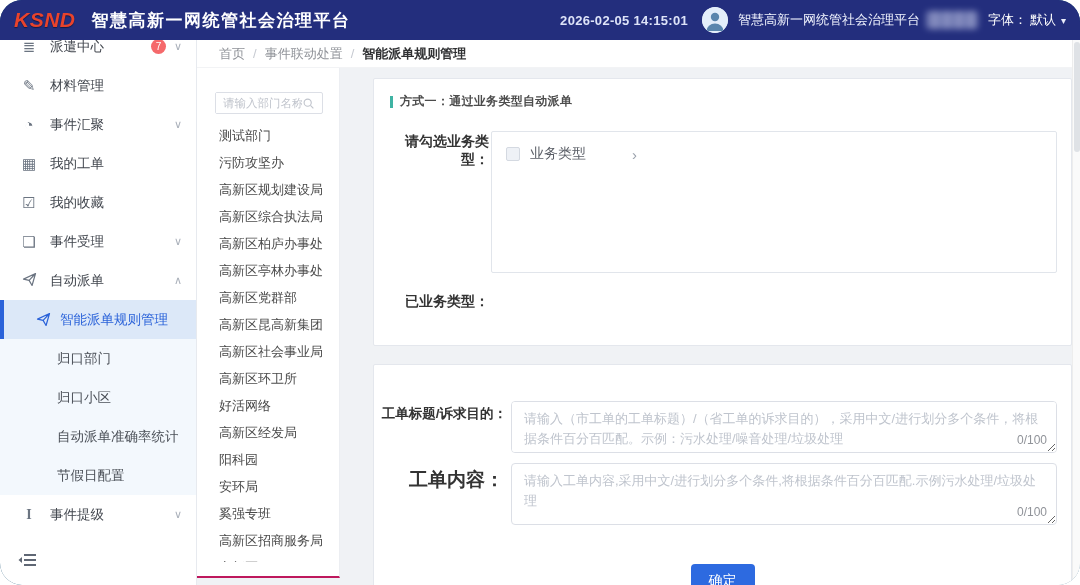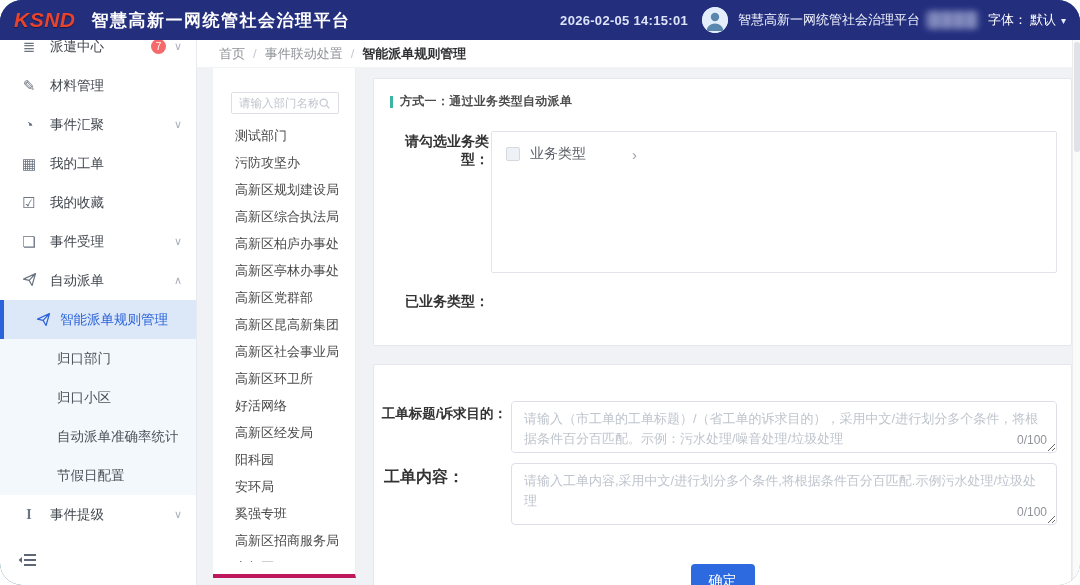--- a/index.html
+++ b/index.html
@@ -51,22 +51,22 @@
     border-bottom:1px solid #f2f3f5; z-index:10; }
   .bc-link { color:#909399; cursor:pointer; }
   .bc-sep { color:#c6cad1; }
   .bc-current { color:#303133; font-weight:600; }
 
   
   .content { position:absolute; left:197px; top:68px; width:883px; height:517px;
     background:#f0f2f5; overflow:hidden; }
 
   
-  .dept-panel { position:absolute; left:16px; top:0; width:143px; height:510px; background:#fff;
-    border-right:1px solid #eceef2; border-bottom:4px solid #be185d; }
+  .dept-panel { position:absolute; left:0; top:0; width:143px; height:510px; background:#fff;
+    border-right:1px solid #eceef2; border-bottom:2px solid #be185d; }
   .search-box { position:absolute; left:18px; top:24px; width:108px; height:22px;
     border:1px solid #dcdfe6; border-radius:2px; background:#fff; display:flex; align-items:center; }
   .search-box input { border:0; outline:none; width:86px; height:20px; padding-left:7px;
     font-size:11.5px; color:#333; font-family:inherit; }
   .search-box input::placeholder { color:#c0c4cc; }
   .search-icon { flex:0 0 16px; display:flex; align-items:center; }
   .dept-list { position:absolute; left:0; top:54px; width:100%; list-style:none; }
   .dept-list li { height:27px; line-height:27px; padding-left:22px; font-size:13px;
     color:#4a4a4a; cursor:pointer; white-space:nowrap; overflow:hidden; }
   .dept-list li.clipped { height:8px; line-height:27px; }
@@ -86,22 +86,22 @@
     border:1px solid #e1e5eb; border-radius:2px; background:#fff; }
   .tree-node { display:flex; align-items:center; padding:13px 14px; cursor:pointer; }
   .checkbox { width:14px; height:14px; border:1px solid #d4d9e1; background:#eef1f6; border-radius:2px; }
   .tree-label { margin-left:10px; font-size:14px; color:#5a5e66; }
   .tree-expand { margin-left:46px; color:#9aa1ac; font-size:15px; }
   .m1-selected-label { position:absolute; left:5px; top:214px; width:110px; text-align:right;
     font-size:14px; font-weight:700; color:#333; }
 
   .m2-label1 { position:absolute; left:0; top:40px; width:133px; text-align:right;
     font-size:13.5px; font-weight:700; color:#333; }
-  .m2-label2 { position:absolute; left:10px; top:102px; width:133px; text-align:left;
-    font-size:16px; font-weight:700; color:#333; }
+  .m2-label2 { position:absolute; left:16px; top:102px; width:133px; text-align:center;
+    font-size:19px; font-weight:700; color:#333; }
   .ta-wrap { position:absolute; left:137px; width:546px; }
   .ta-wrap.t1 { top:36px; height:52px; }
   .ta-wrap.t2 { top:98px; height:62px; }
   .ta-wrap textarea { width:100%; height:100%; border:1px solid #dcdfe6; border-radius:4px;
     resize:vertical; padding:7px 12px; font-family:inherit; font-size:13px; color:#333;
     line-height:1.55; outline:none; }
   .ta-wrap textarea::placeholder { color:#bfc4cd; }
   .counter { position:absolute; right:10px; bottom:6px; font-size:12px; color:#909399;
     background:transparent; pointer-events:none; }
   .confirm-btn { position:absolute; top:199px; left:50%; transform:translateX(-50%);

